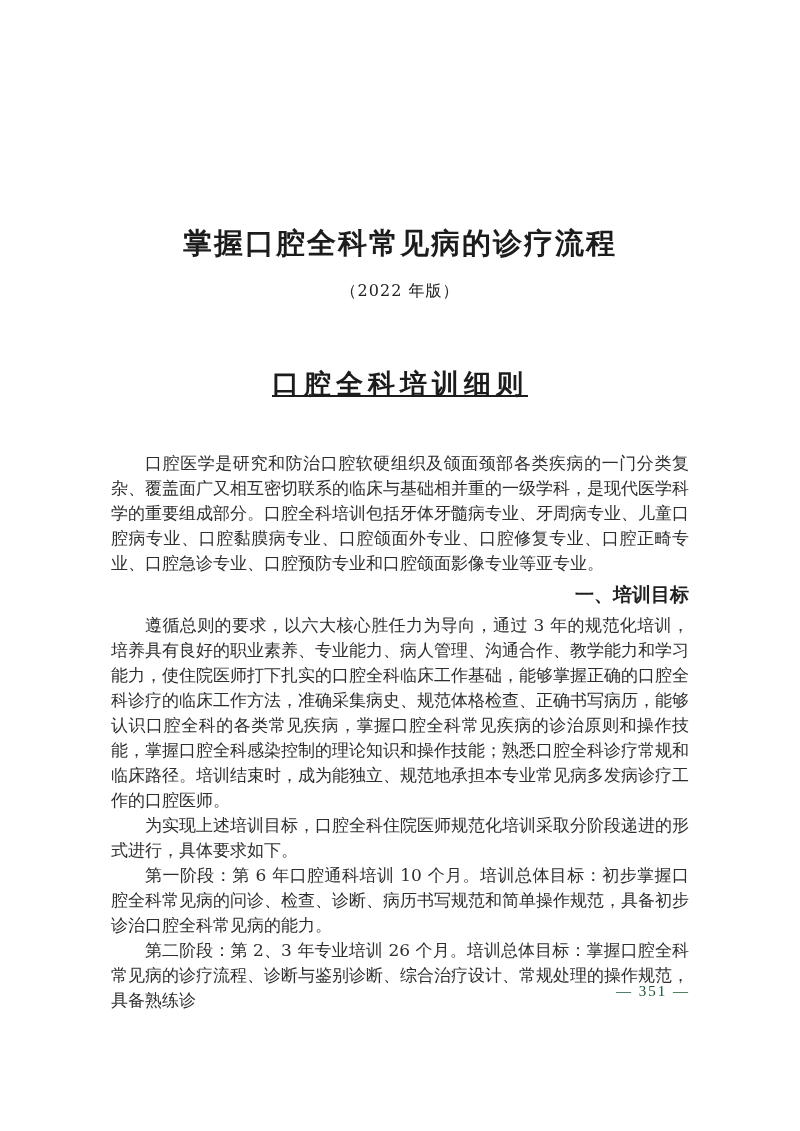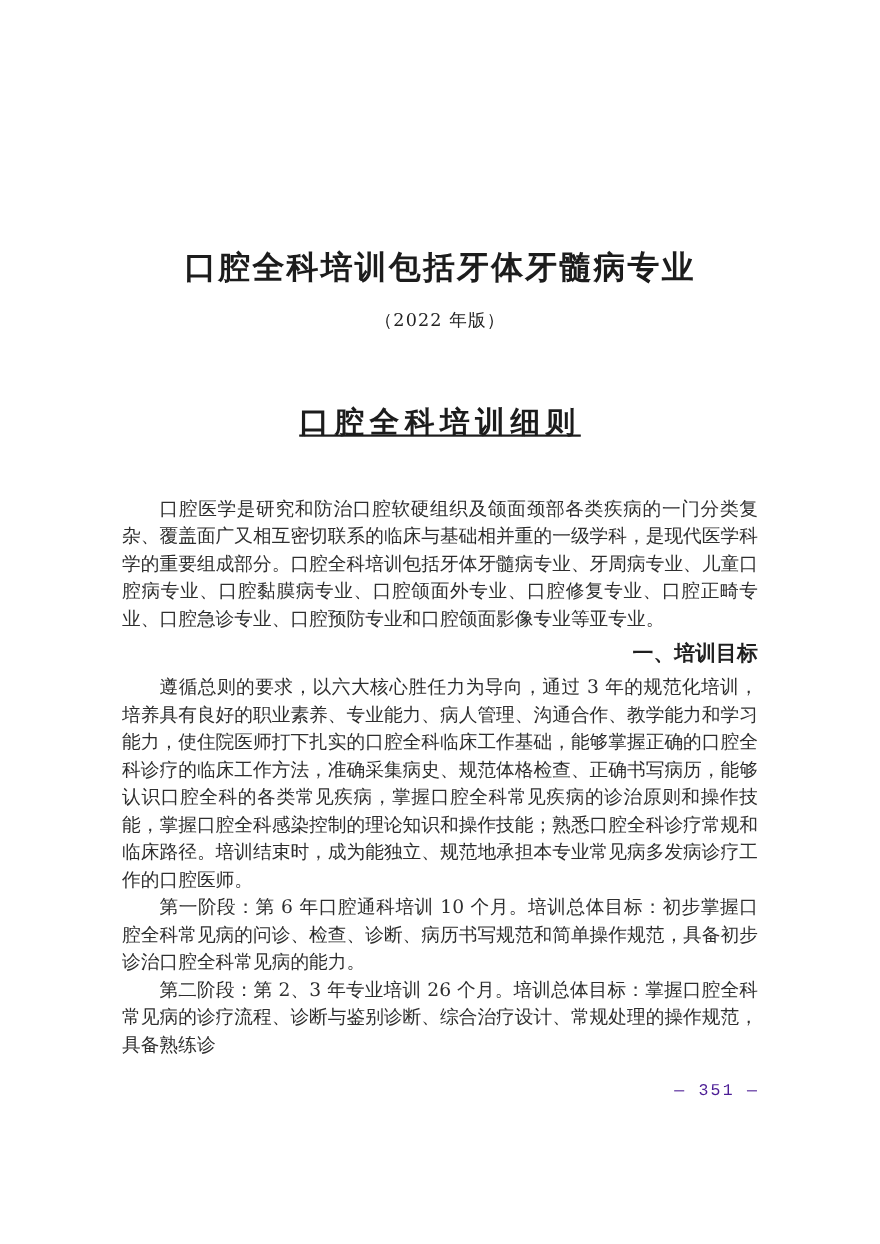--- a/index.html
+++ b/index.html
@@ -68,41 +68,42 @@
     color: #1f1f1f;
     font-family: "DejaVu Sans", "Liberation Sans", sans-serif;
     text-align: right;
   }
   .page-number {
     position: absolute;
     right: 110px;
     bottom: 131px;
     font-size: 15px;
     letter-spacing: 2px;
-    color: #4c1d95;
-    font-family: Liberation Mono, monospace;
+    color: #14532d;
+    font-family: Liberation Serif, serif;
   }
 </style>
 </head>
 <body>
 
 <div class="page">
 
   <header class="front-matter">
-    <h1 class="book-title">口腔全科培训包括牙体牙髓病专业</h1>
+    <h1 class="book-title">掌握口腔全科常见病的诊疗流程</h1>
     <div class="edition">（2022 年版）</div>
     <h2 class="chapter-title">口腔全科培训细则</h2>
   </header>
 
   <main class="body-text">
     <p>口腔医学是研究和防治口腔软硬组织及颌面颈部各类疾病的一门分类复杂、覆盖面广又相互密切联系的临床与基础相并重的一级学科，是现代医学科学的重要组成部分。口腔全科培训包括牙体牙髓病专业、牙周病专业、儿童口腔病专业、口腔黏膜病专业、口腔颌面外专业、口腔修复专业、口腔正畸专业、口腔急诊专业、口腔预防专业和口腔颌面影像专业等亚专业。</p>
 
     <h3 class="section-heading">一、培训目标</h3>
 
     <p>遵循总则的要求，以六大核心胜任力为导向，通过 3 年的规范化培训，培养具有良好的职业素养、专业能力、病人管理、沟通合作、教学能力和学习能力，使住院医师打下扎实的口腔全科临床工作基础，能够掌握正确的口腔全科诊疗的临床工作方法，准确采集病史、规范体格检查、正确书写病历，能够认识口腔全科的各类常见疾病，掌握口腔全科常见疾病的诊治原则和操作技能，掌握口腔全科感染控制的理论知识和操作技能；熟悉口腔全科诊疗常规和临床路径。培训结束时，成为能独立、规范地承担本专业常见病多发病诊疗工作的口腔医师。</p>
+    <p>为实现上述培训目标，口腔全科住院医师规范化培训采取分阶段递进的形式进行，具体要求如下。</p>
     <p>第一阶段：第 6 年口腔通科培训 10 个月。培训总体目标：初步掌握口腔全科常见病的问诊、检查、诊断、病历书写规范和简单操作规范，具备初步诊治口腔全科常见病的能力。</p>
     <p>第二阶段：第 2、3 年专业培训 26 个月。培训总体目标：掌握口腔全科常见病的诊疗流程、诊断与鉴别诊断、综合治疗设计、常规处理的操作规范，具备熟练诊</p>
   </main>
 
   <footer>
     <div class="page-number">— 351 —</div>
   </footer>
 
 </div>
 

